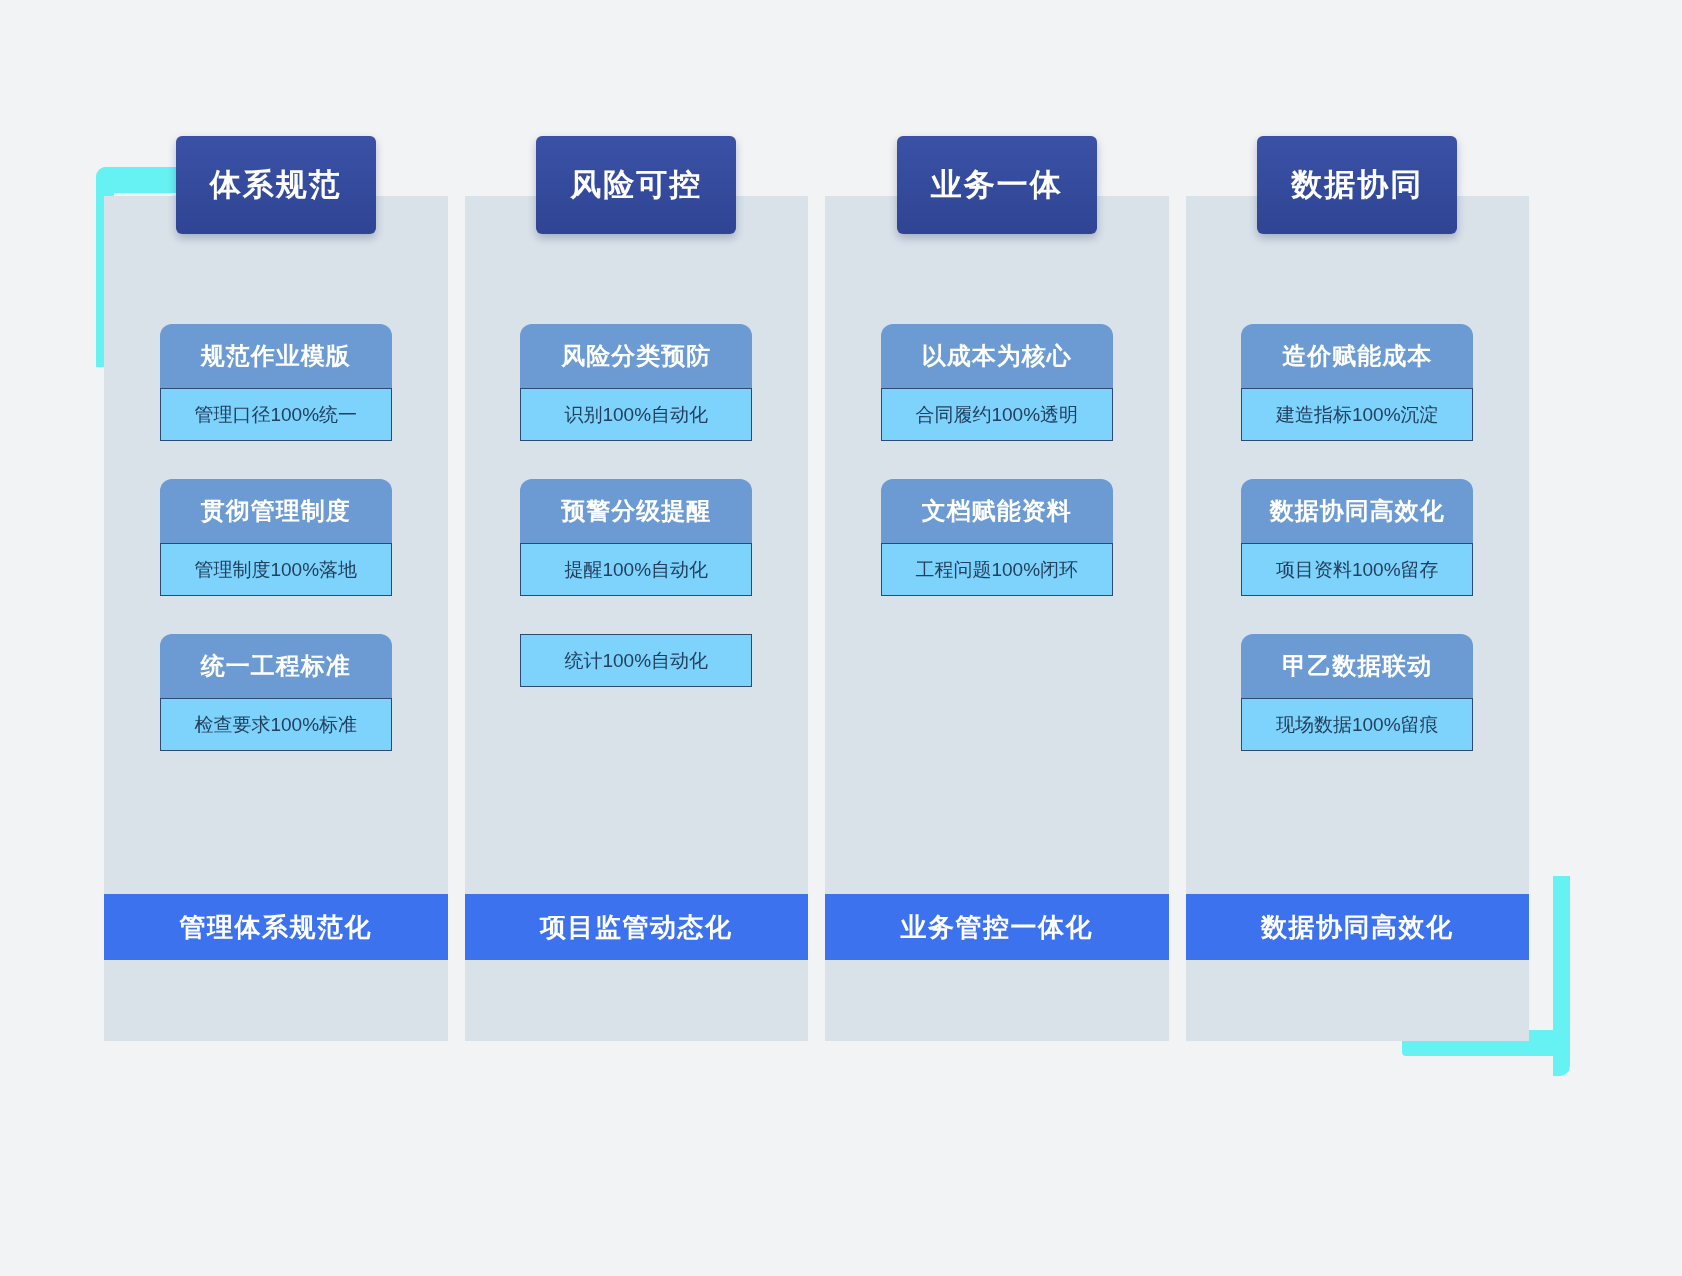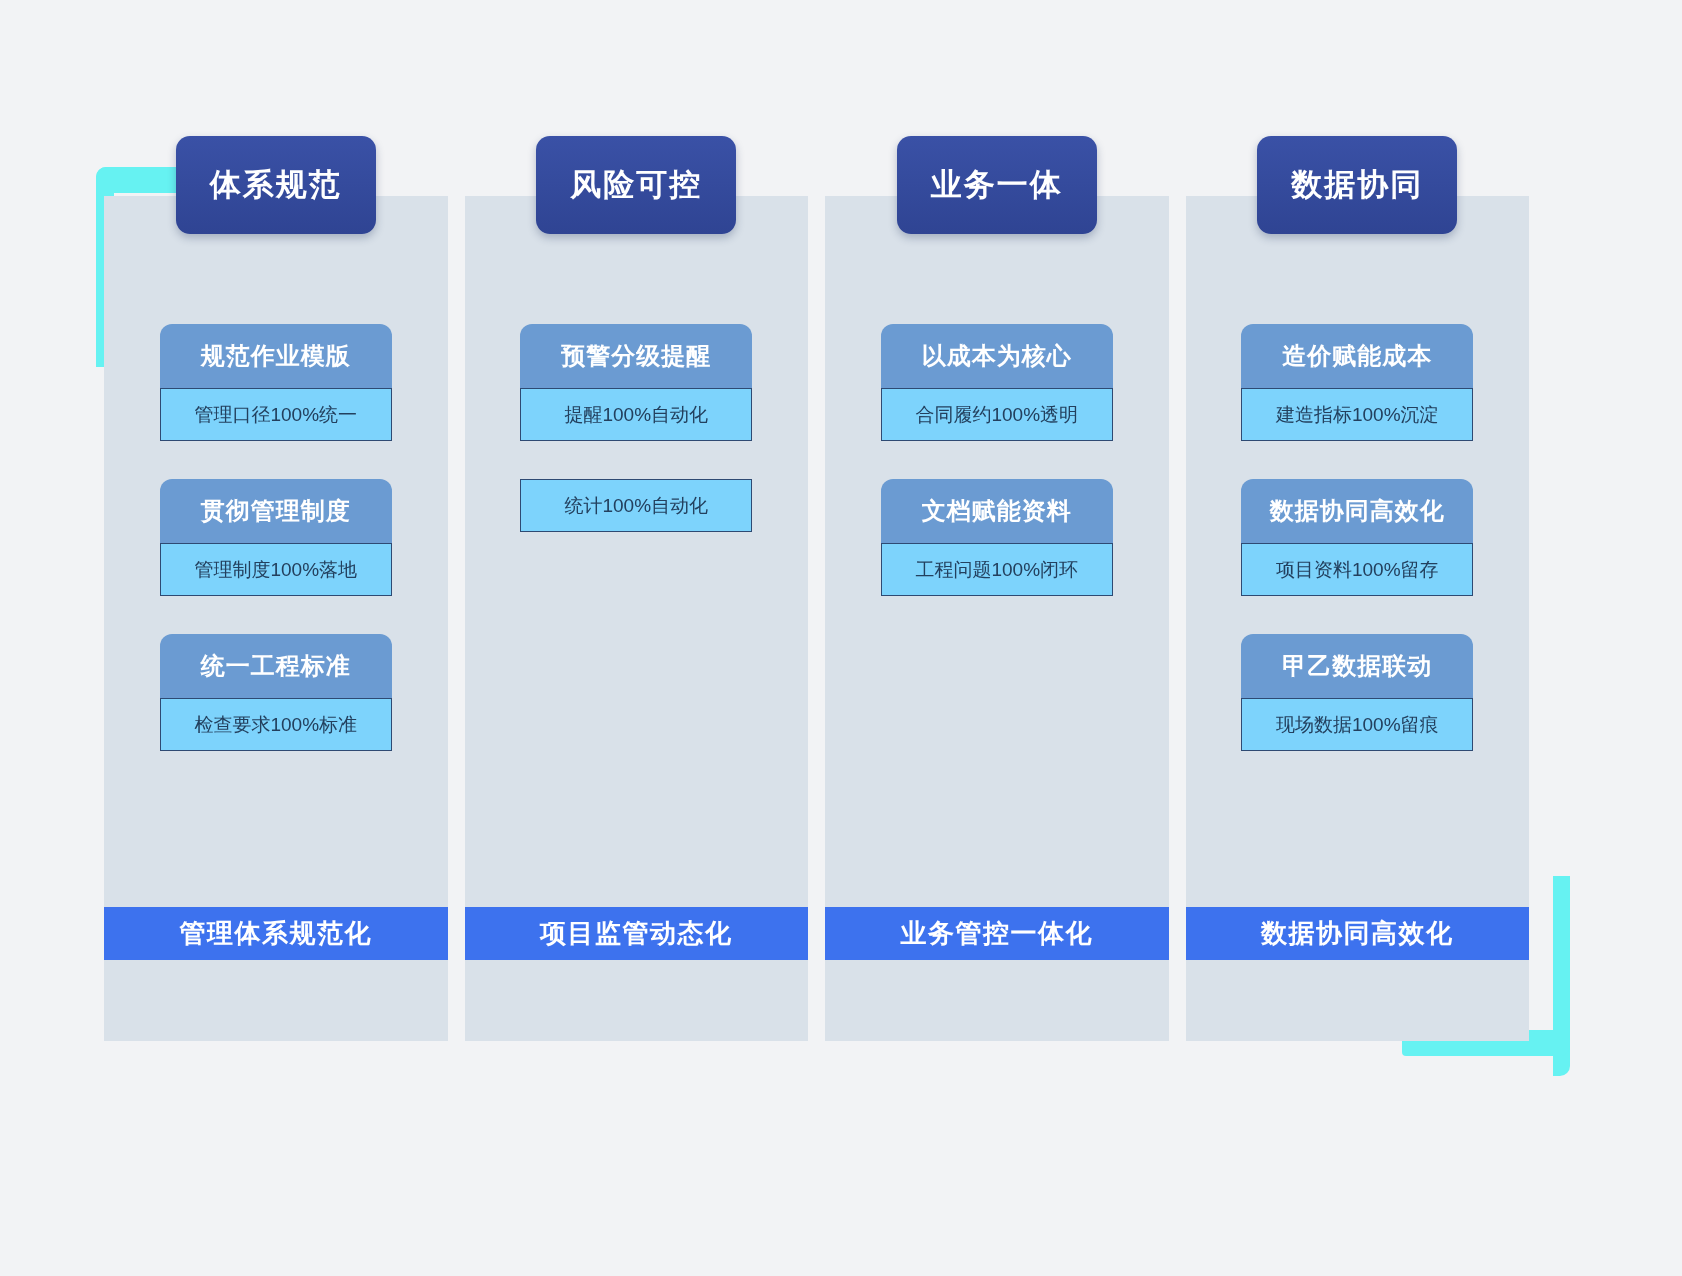--- a/index.html
+++ b/index.html
@@ -80,21 +80,21 @@
 
   
   .col-header {
     position: absolute;
     top: -60px;
     left: 50%;
     transform: translateX(-50%);
     width: 200px;
     height: 98px;
     background: linear-gradient(180deg, #3a51a6 0%, #2f4493 100%);
-    border-radius: 14px;
+    border-radius: 6px;
     box-shadow: 0 4px 8px rgba(30,45,90,0.28);
     display: flex;
     align-items: center;
     justify-content: center;
     color: #ffffff;
     font-size: 31px;
     font-weight: bold;
     letter-spacing: 2px;
     white-space: nowrap;
   }
@@ -136,21 +136,21 @@
     font-size: 19px;
     white-space: nowrap;
   }
 
   
   .banner {
     position: absolute;
     left: 0;
     bottom: 81px;
     width: 100%;
-    height: 53px;
+    height: 66px;
     background: #3d72ee;
     display: flex;
     align-items: center;
     justify-content: center;
     color: #ffffff;
     font-size: 26px;
     font-weight: bold;
     letter-spacing: 1.5px;
     white-space: nowrap;
   }
@@ -183,20 +183,24 @@
           <div class="card-body">检查要求100%标准</div>
         </div>
       </div>
       <div class="banner">管理体系规范化</div>
     </div>
 
     <div class="column">
       <div class="col-header">风险可控</div>
       <div class="cards">
         <div class="card">
+          <div class="card-title">风险分类预防</div>
+          <div class="card-body">识别100%自动化</div>
+        </div>
+        <div class="card">
           <div class="card-title">预警分级提醒</div>
           <div class="card-body">提醒100%自动化</div>
         </div>
         <div class="card">
           <div class="card-body">统计100%自动化</div>
         </div>
       </div>
       <div class="banner">项目监管动态化</div>
     </div>
 

